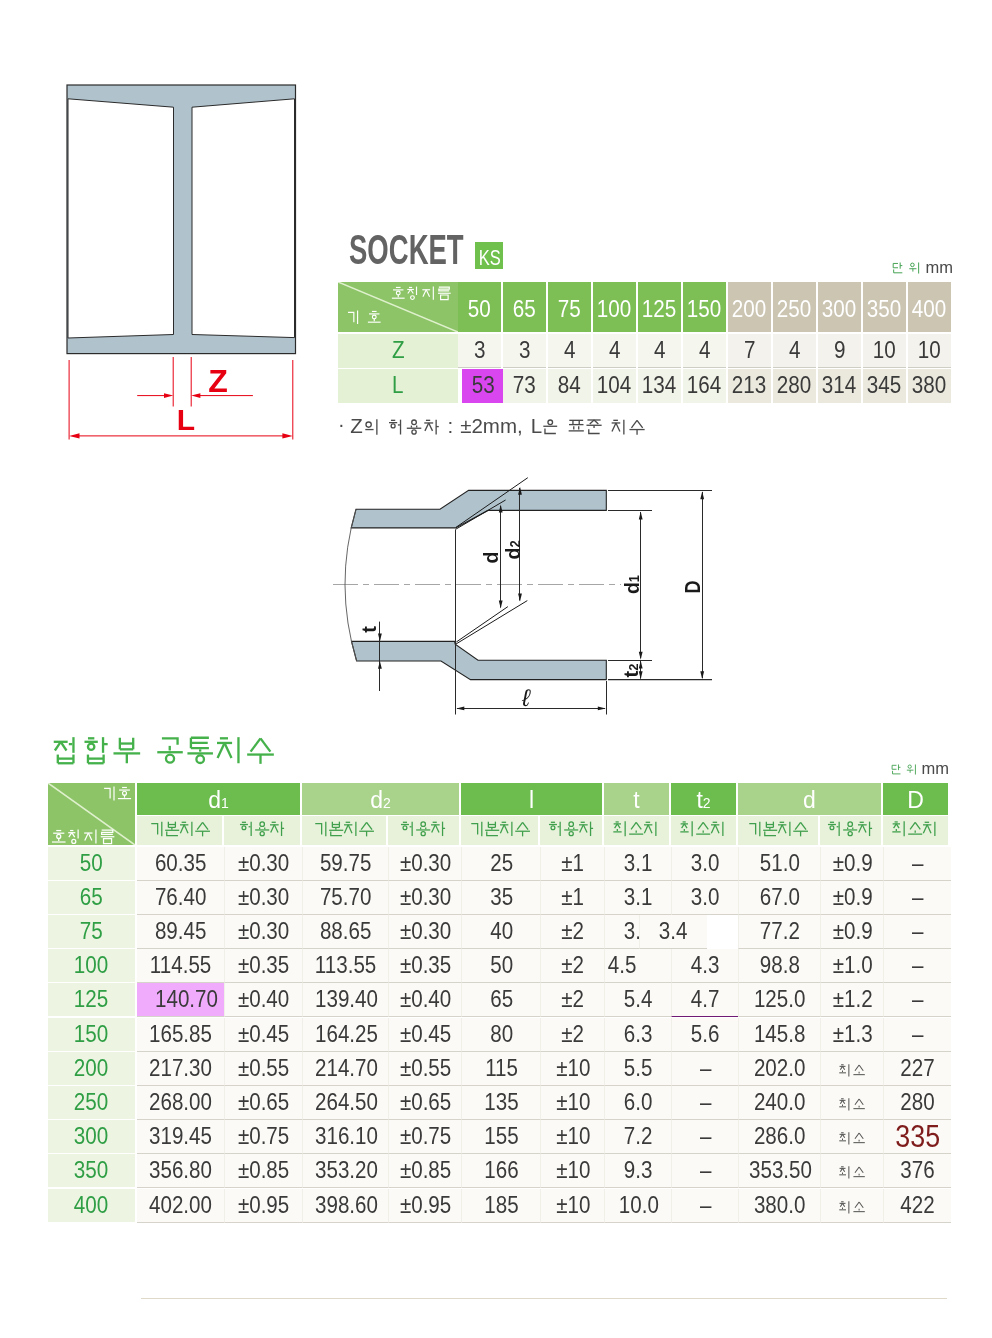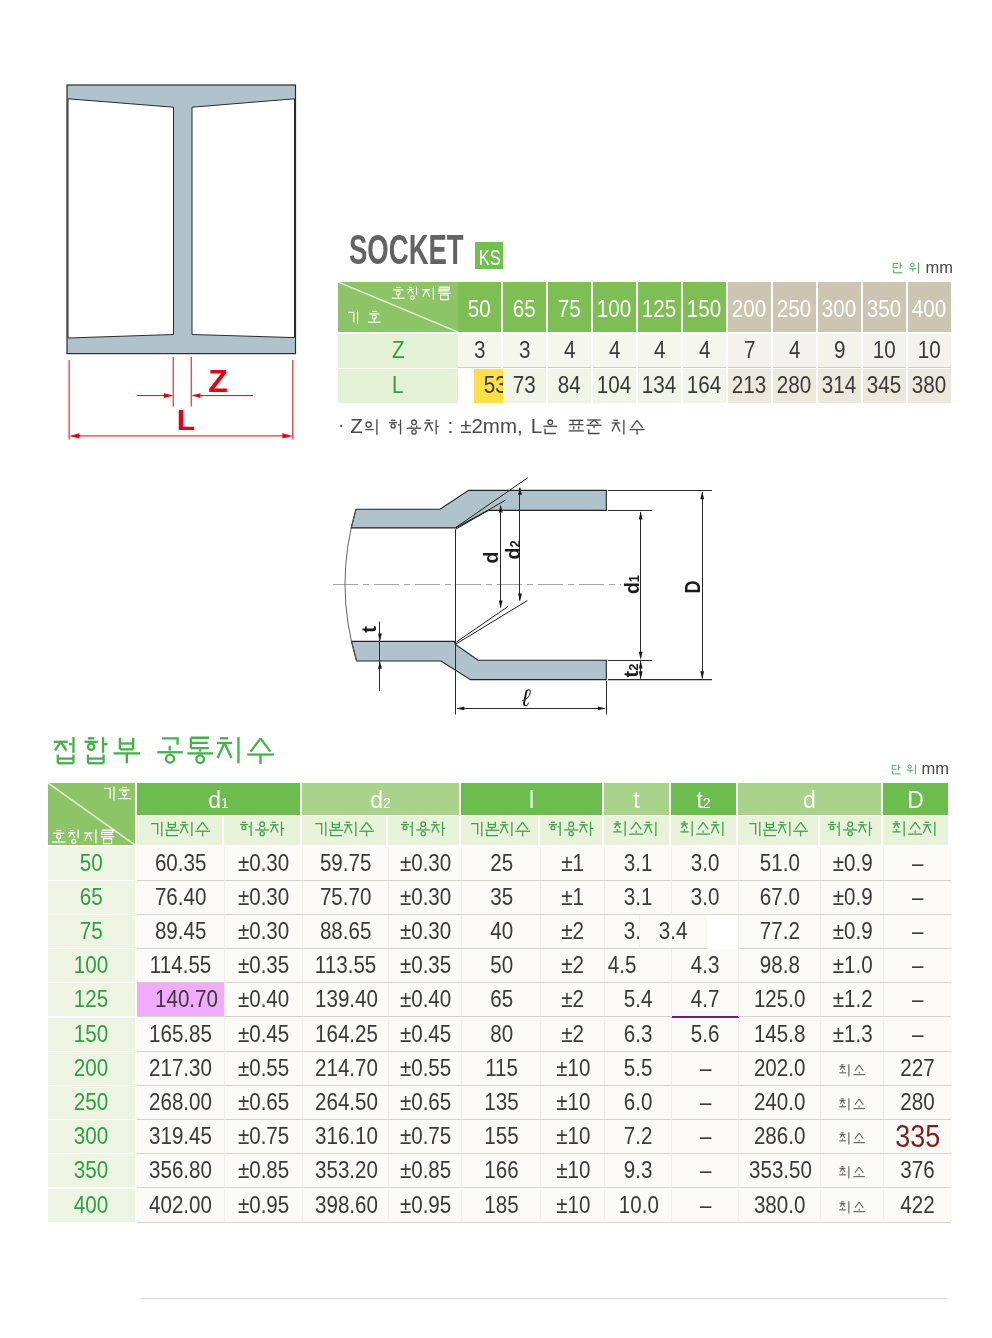--- a/index.html
+++ b/index.html
@@ -248,21 +248,21 @@
       <div class="abs" style="left:210.0px;top:52px;width:43.0px;height:34px;box-sizing:border-box;border-bottom:1px solid #cfcec5;background:#f5f7ef;color:#3a3a3a;font-size:24px;text-align:center;line-height:32.5px"><span style="display:inline-block;transform:scaleX(0.86);transform-origin:50% 50%">4</span></div>
       <div class="abs" style="left:255.0px;top:52px;width:43.0px;height:34px;box-sizing:border-box;border-bottom:1px solid #cfcec5;background:#f5f7ef;color:#3a3a3a;font-size:24px;text-align:center;line-height:32.5px"><span style="display:inline-block;transform:scaleX(0.86);transform-origin:50% 50%">4</span></div>
       <div class="abs" style="left:300.0px;top:52px;width:43.0px;height:34px;box-sizing:border-box;border-bottom:1px solid #cfcec5;background:#f5f7ef;color:#3a3a3a;font-size:24px;text-align:center;line-height:32.5px"><span style="display:inline-block;transform:scaleX(0.86);transform-origin:50% 50%">4</span></div>
       <div class="abs" style="left:345.0px;top:52px;width:43.0px;height:34px;box-sizing:border-box;border-bottom:1px solid #cfcec5;background:#f5f7ef;color:#3a3a3a;font-size:24px;text-align:center;line-height:32.5px"><span style="display:inline-block;transform:scaleX(0.86);transform-origin:50% 50%">4</span></div>
       <div class="abs" style="left:390.0px;top:52px;width:43.0px;height:34px;box-sizing:border-box;border-bottom:1px solid #cfcec5;background:#f3f2ec;color:#3a3a3a;font-size:24px;text-align:center;line-height:32.5px"><span style="display:inline-block;transform:scaleX(0.86);transform-origin:50% 50%">7</span></div>
       <div class="abs" style="left:435.0px;top:52px;width:43.0px;height:34px;box-sizing:border-box;border-bottom:1px solid #cfcec5;background:#f3f2ec;color:#3a3a3a;font-size:24px;text-align:center;line-height:32.5px"><span style="display:inline-block;transform:scaleX(0.86);transform-origin:50% 50%">4</span></div>
       <div class="abs" style="left:480.0px;top:52px;width:43.0px;height:34px;box-sizing:border-box;border-bottom:1px solid #cfcec5;background:#f3f2ec;color:#3a3a3a;font-size:24px;text-align:center;line-height:32.5px"><span style="display:inline-block;transform:scaleX(0.86);transform-origin:50% 50%">9</span></div>
       <div class="abs" style="left:525.0px;top:52px;width:43.0px;height:34px;box-sizing:border-box;border-bottom:1px solid #cfcec5;background:#f3f2ec;color:#3a3a3a;font-size:24px;text-align:center;line-height:32.5px"><span style="display:inline-block;transform:scaleX(0.86);transform-origin:50% 50%">10</span></div>
       <div class="abs" style="left:570.0px;top:52px;width:43.0px;height:34px;box-sizing:border-box;border-bottom:1px solid #cfcec5;background:#f3f2ec;color:#3a3a3a;font-size:24px;text-align:center;line-height:32.5px"><span style="display:inline-block;transform:scaleX(0.86);transform-origin:50% 50%">10</span></div>
       <div class="abs" style="left:0;top:87px;width:120px;height:34px;background:#e5f1d5;color:#2f9e45;font-size:24px;text-align:center;line-height:32.5px"><span style="display:inline-block;transform:scaleX(0.86);transform-origin:50% 50%">L</span></div>
-      <div class="abs" style="left:136px;top:87px;width:43.0px;height:34px;box-sizing:border-box;background:#fde047;color:#3a3a3a;font-size:24px;text-align:center;line-height:32.5px"><span style="display:inline-block;transform:scaleX(0.86);transform-origin:50% 50%">53</span></div>
+      <div class="abs" style="left:124px;top:87px;width:43.0px;height:34px;box-sizing:border-box;background:#d946ef;color:#3a3a3a;font-size:24px;text-align:center;line-height:32.5px"><span style="display:inline-block;transform:scaleX(0.86);transform-origin:50% 50%">53</span></div>
       <div class="abs" style="left:165.0px;top:87px;width:43.0px;height:34px;box-sizing:border-box;background:#f1f4e8;color:#3a3a3a;font-size:24px;text-align:center;line-height:32.5px"><span style="display:inline-block;transform:scaleX(0.86);transform-origin:50% 50%">73</span></div>
       <div class="abs" style="left:210.0px;top:87px;width:43.0px;height:34px;box-sizing:border-box;background:#f1f4e8;color:#3a3a3a;font-size:24px;text-align:center;line-height:32.5px"><span style="display:inline-block;transform:scaleX(0.86);transform-origin:50% 50%">84</span></div>
       <div class="abs" style="left:255.0px;top:87px;width:43.0px;height:34px;box-sizing:border-box;background:#f1f4e8;color:#3a3a3a;font-size:24px;text-align:center;line-height:32.5px"><span style="display:inline-block;transform:scaleX(0.86);transform-origin:50% 50%">104</span></div>
       <div class="abs" style="left:300.0px;top:87px;width:43.0px;height:34px;box-sizing:border-box;background:#f1f4e8;color:#3a3a3a;font-size:24px;text-align:center;line-height:32.5px"><span style="display:inline-block;transform:scaleX(0.86);transform-origin:50% 50%">134</span></div>
       <div class="abs" style="left:345.0px;top:87px;width:43.0px;height:34px;box-sizing:border-box;background:#f1f4e8;color:#3a3a3a;font-size:24px;text-align:center;line-height:32.5px"><span style="display:inline-block;transform:scaleX(0.86);transform-origin:50% 50%">164</span></div>
       <div class="abs" style="left:390.0px;top:87px;width:43.0px;height:34px;box-sizing:border-box;background:#ebe9dd;color:#3a3a3a;font-size:24px;text-align:center;line-height:32.5px"><span style="display:inline-block;transform:scaleX(0.86);transform-origin:50% 50%">213</span></div>
       <div class="abs" style="left:435.0px;top:87px;width:43.0px;height:34px;box-sizing:border-box;background:#ebe9dd;color:#3a3a3a;font-size:24px;text-align:center;line-height:32.5px"><span style="display:inline-block;transform:scaleX(0.86);transform-origin:50% 50%">280</span></div>
       <div class="abs" style="left:480.0px;top:87px;width:43.0px;height:34px;box-sizing:border-box;background:#ebe9dd;color:#3a3a3a;font-size:24px;text-align:center;line-height:32.5px"><span style="display:inline-block;transform:scaleX(0.86);transform-origin:50% 50%">314</span></div>
       <div class="abs" style="left:525.0px;top:87px;width:43.0px;height:34px;box-sizing:border-box;background:#ebe9dd;color:#3a3a3a;font-size:24px;text-align:center;line-height:32.5px"><span style="display:inline-block;transform:scaleX(0.86);transform-origin:50% 50%">345</span></div>
       <div class="abs" style="left:570.0px;top:87px;width:43.0px;height:34px;box-sizing:border-box;background:#ebe9dd;color:#3a3a3a;font-size:24px;text-align:center;line-height:32.5px"><span style="display:inline-block;transform:scaleX(0.86);transform-origin:50% 50%">380</span></div>
@@ -482,21 +482,21 @@
       <div class="abs" style="left:772px;top:166.1px;width:63px;height:33.2px;border-left:1px solid #f0efe8;background:#fbfaf6;color:#3a3a3a;font-size:24.5px;text-align:center;line-height:32px;border-bottom:1px solid #d6d3ca"><span style="display:inline-block;transform:scaleX(0.84);transform-origin:50% 50%">±1.0</span></div>
       <div class="abs" style="left:835px;top:166.1px;width:67px;height:33.2px;border-left:1px solid #f0efe8;background:#fbfaf6;color:#3a3a3a;font-size:24.5px;text-align:center;line-height:32px;border-bottom:1px solid #d6d3ca"><span style="display:inline-block;transform:scaleX(0.84);transform-origin:50% 50%">–</span></div>
       <div class="abs" style="left:0;top:200.3px;width:87px;height:33.2px;background:#edf5e2;color:#2f9e45;font-size:24px;text-align:center;line-height:32px"><span style="display:inline-block;transform:scaleX(0.86);transform-origin:50% 50%">125</span></div>
       <div class="abs" style="left:89px;top:200.3px;width:87px;height:33.2px;background:#f0abfc;color:#3a3a3a;font-size:24.5px;text-align:right;line-height:32px;border-bottom:1px solid #d6d3ca"><span style="display:inline-block;transform:scaleX(0.84);transform-origin:50% 50%">140.70</span></div>
       <div class="abs" style="left:176px;top:200.3px;width:78px;height:33.2px;border-left:1px solid #f0efe8;background:#fbfaf6;color:#3a3a3a;font-size:24.5px;text-align:center;line-height:32px;border-bottom:1px solid #d6d3ca"><span style="display:inline-block;transform:scaleX(0.84);transform-origin:50% 50%">±0.40</span></div>
       <div class="abs" style="left:254px;top:200.3px;width:86px;height:33.2px;border-left:1px solid #f0efe8;background:#fbfaf6;color:#3a3a3a;font-size:24.5px;text-align:center;line-height:32px;border-bottom:1px solid #d6d3ca"><span style="display:inline-block;transform:scaleX(0.84);transform-origin:50% 50%">139.40</span></div>
       <div class="abs" style="left:340px;top:200.3px;width:73px;height:33.2px;border-left:1px solid #f0efe8;background:#fbfaf6;color:#3a3a3a;font-size:24.5px;text-align:center;line-height:32px;border-bottom:1px solid #d6d3ca"><span style="display:inline-block;transform:scaleX(0.84);transform-origin:50% 50%">±0.40</span></div>
       <div class="abs" style="left:413px;top:200.3px;width:79px;height:33.2px;border-left:1px solid #f0efe8;background:#fbfaf6;color:#3a3a3a;font-size:24.5px;text-align:center;line-height:32px;border-bottom:1px solid #d6d3ca"><span style="display:inline-block;transform:scaleX(0.84);transform-origin:50% 50%">65</span></div>
       <div class="abs" style="left:492px;top:200.3px;width:64px;height:33.2px;border-left:1px solid #f0efe8;background:#fbfaf6;color:#3a3a3a;font-size:24.5px;text-align:center;line-height:32px;border-bottom:1px solid #d6d3ca"><span style="display:inline-block;transform:scaleX(0.84);transform-origin:50% 50%">±2</span></div>
       <div class="abs" style="left:556px;top:200.3px;width:67px;height:33.2px;border-left:1px solid #f0efe8;background:#fbfaf6;color:#3a3a3a;font-size:24.5px;text-align:center;line-height:32px;border-bottom:1px solid #d6d3ca"><span style="display:inline-block;transform:scaleX(0.84);transform-origin:50% 50%">5.4</span></div>
-      <div class="abs" style="left:623px;top:200.3px;width:67px;height:33.2px;border-left:1px solid #f0efe8;background:#fbfaf6;color:#3a3a3a;font-size:24.5px;text-align:center;line-height:32px;border-bottom:5px solid #701a75"><span style="display:inline-block;transform:scaleX(0.84);transform-origin:50% 50%">4.7</span></div>
+      <div class="abs" style="left:623px;top:200.3px;width:67px;height:33.2px;border-left:1px solid #f0efe8;background:#fbfaf6;color:#3a3a3a;font-size:24.5px;text-align:center;line-height:32px;border-bottom:1px solid #701a75"><span style="display:inline-block;transform:scaleX(0.84);transform-origin:50% 50%">4.7</span></div>
       <div class="abs" style="left:690px;top:200.3px;width:82px;height:33.2px;border-left:1px solid #f0efe8;background:#fbfaf6;color:#3a3a3a;font-size:24.5px;text-align:center;line-height:32px;border-bottom:1px solid #d6d3ca"><span style="display:inline-block;transform:scaleX(0.84);transform-origin:50% 50%">125.0</span></div>
       <div class="abs" style="left:772px;top:200.3px;width:63px;height:33.2px;border-left:1px solid #f0efe8;background:#fbfaf6;color:#3a3a3a;font-size:24.5px;text-align:center;line-height:32px;border-bottom:1px solid #d6d3ca"><span style="display:inline-block;transform:scaleX(0.84);transform-origin:50% 50%">±1.2</span></div>
       <div class="abs" style="left:835px;top:200.3px;width:67px;height:33.2px;border-left:1px solid #f0efe8;background:#fbfaf6;color:#3a3a3a;font-size:24.5px;text-align:center;line-height:32px;border-bottom:1px solid #d6d3ca"><span style="display:inline-block;transform:scaleX(0.84);transform-origin:50% 50%">–</span></div>
       <div class="abs" style="left:0;top:234.5px;width:87px;height:33.2px;background:#edf5e2;color:#2f9e45;font-size:24px;text-align:center;line-height:32px"><span style="display:inline-block;transform:scaleX(0.86);transform-origin:50% 50%">150</span></div>
       <div class="abs" style="left:89px;top:234.5px;width:87px;height:33.2px;background:#fbfaf6;color:#3a3a3a;font-size:24.5px;text-align:center;line-height:32px;border-bottom:1px solid #d6d3ca"><span style="display:inline-block;transform:scaleX(0.84);transform-origin:50% 50%">165.85</span></div>
       <div class="abs" style="left:176px;top:234.5px;width:78px;height:33.2px;border-left:1px solid #f0efe8;background:#fbfaf6;color:#3a3a3a;font-size:24.5px;text-align:center;line-height:32px;border-bottom:1px solid #d6d3ca"><span style="display:inline-block;transform:scaleX(0.84);transform-origin:50% 50%">±0.45</span></div>
       <div class="abs" style="left:254px;top:234.5px;width:86px;height:33.2px;border-left:1px solid #f0efe8;background:#fbfaf6;color:#3a3a3a;font-size:24.5px;text-align:center;line-height:32px;border-bottom:1px solid #d6d3ca"><span style="display:inline-block;transform:scaleX(0.84);transform-origin:50% 50%">164.25</span></div>
       <div class="abs" style="left:340px;top:234.5px;width:73px;height:33.2px;border-left:1px solid #f0efe8;background:#fbfaf6;color:#3a3a3a;font-size:24.5px;text-align:center;line-height:32px;border-bottom:1px solid #d6d3ca"><span style="display:inline-block;transform:scaleX(0.84);transform-origin:50% 50%">±0.45</span></div>
       <div class="abs" style="left:413px;top:234.5px;width:79px;height:33.2px;border-left:1px solid #f0efe8;background:#fbfaf6;color:#3a3a3a;font-size:24.5px;text-align:center;line-height:32px;border-bottom:1px solid #d6d3ca"><span style="display:inline-block;transform:scaleX(0.84);transform-origin:50% 50%">80</span></div>
       <div class="abs" style="left:492px;top:234.5px;width:64px;height:33.2px;border-left:1px solid #f0efe8;background:#fbfaf6;color:#3a3a3a;font-size:24.5px;text-align:center;line-height:32px;border-bottom:1px solid #d6d3ca"><span style="display:inline-block;transform:scaleX(0.84);transform-origin:50% 50%">±2</span></div>

